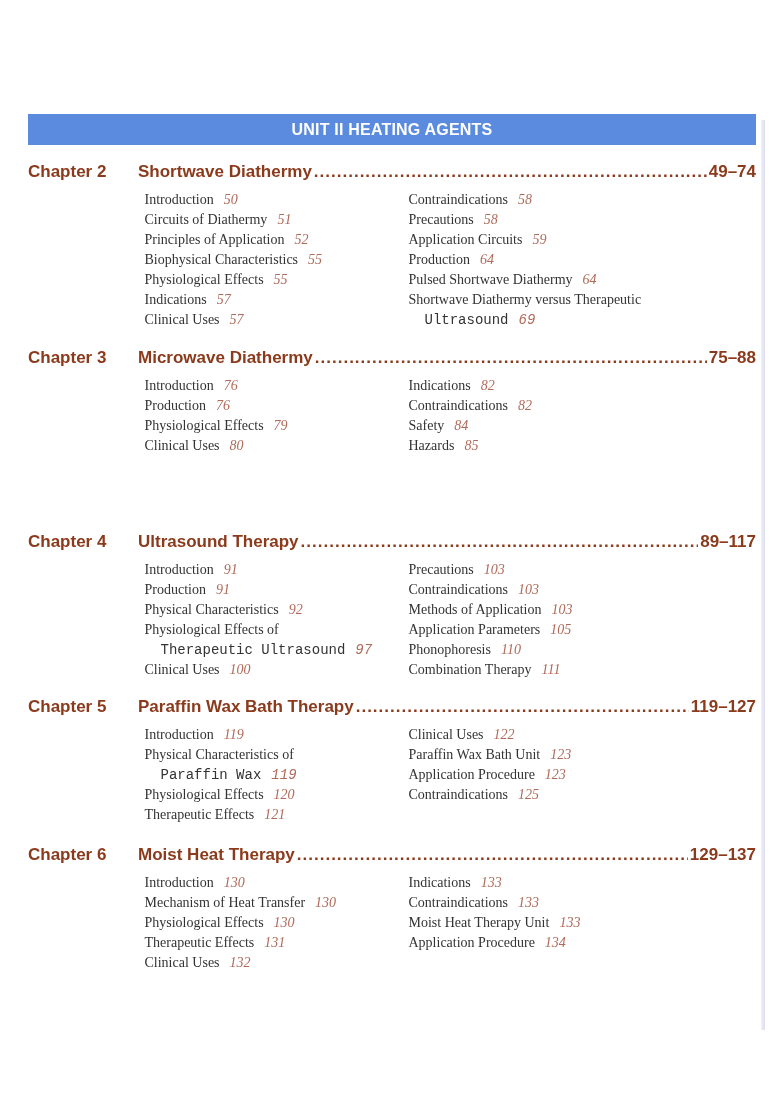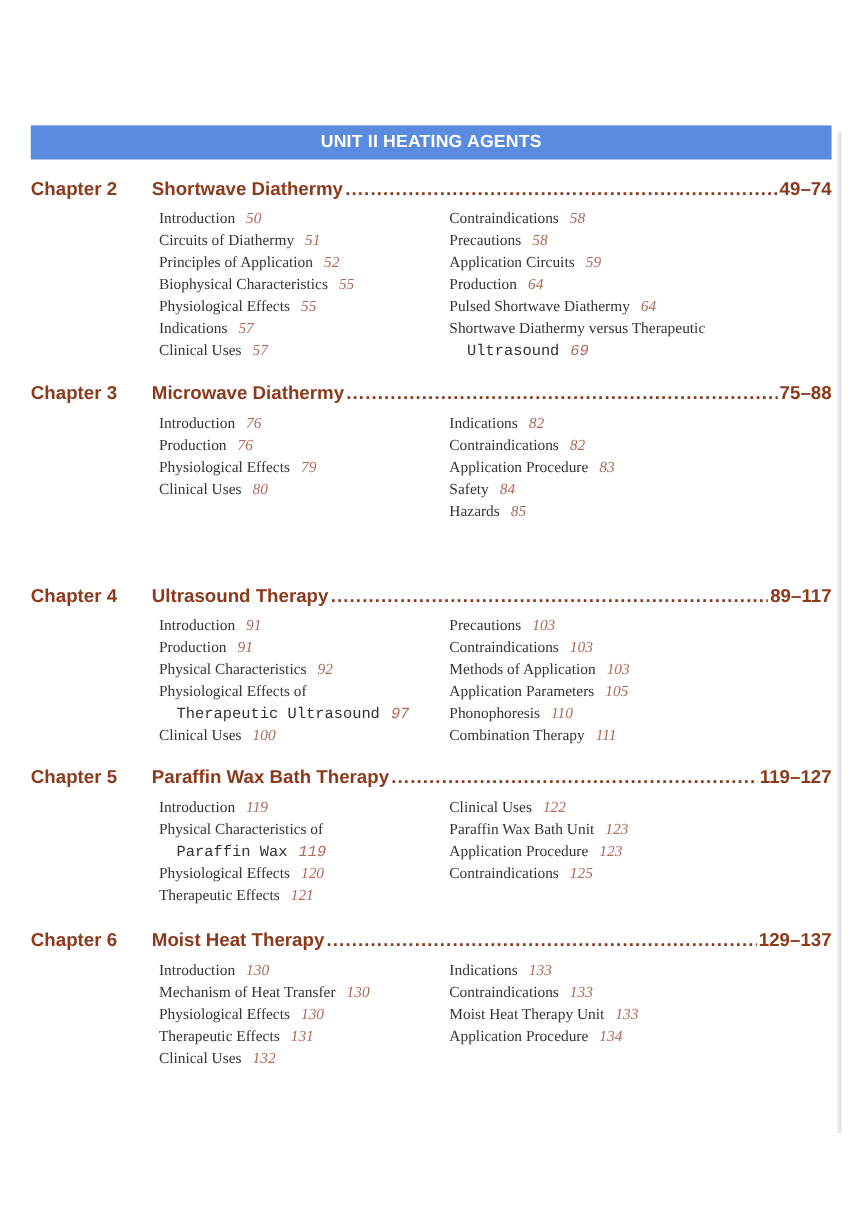--- a/index.html
+++ b/index.html
@@ -103,21 +103,20 @@
   <div class="cols">
     <div class="col col-left">
       <div class="entry"><span>Introduction</span><span class="pg">76</span></div>
       <div class="entry"><span>Production</span><span class="pg">76</span></div>
       <div class="entry"><span>Physiological Effects</span><span class="pg">79</span></div>
       <div class="entry"><span>Clinical Uses</span><span class="pg">80</span></div>
     </div>
     <div class="col col-right">
       <div class="entry"><span>Indications</span><span class="pg">82</span></div>
       <div class="entry"><span>Contraindications</span><span class="pg">82</span></div>
-      <div class="entry"><span>Application Procedure</span><span class="pg">83</span></div>
       <div class="entry"><span>Safety</span><span class="pg">84</span></div>
       <div class="entry"><span>Hazards</span><span class="pg">85</span></div>
     </div>
   </div>
 </section>
 
 <section class="chapter" style="top:530px">
   <div class="chapter-head">
     <span class="chapter-num">Chapter 4</span>
     <span class="chapter-title">Ultrasound Therapy</span>

